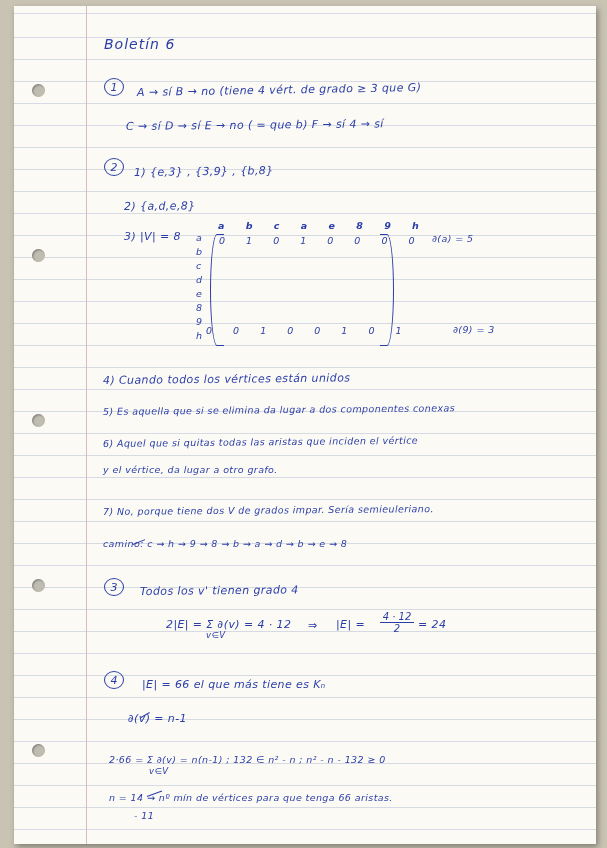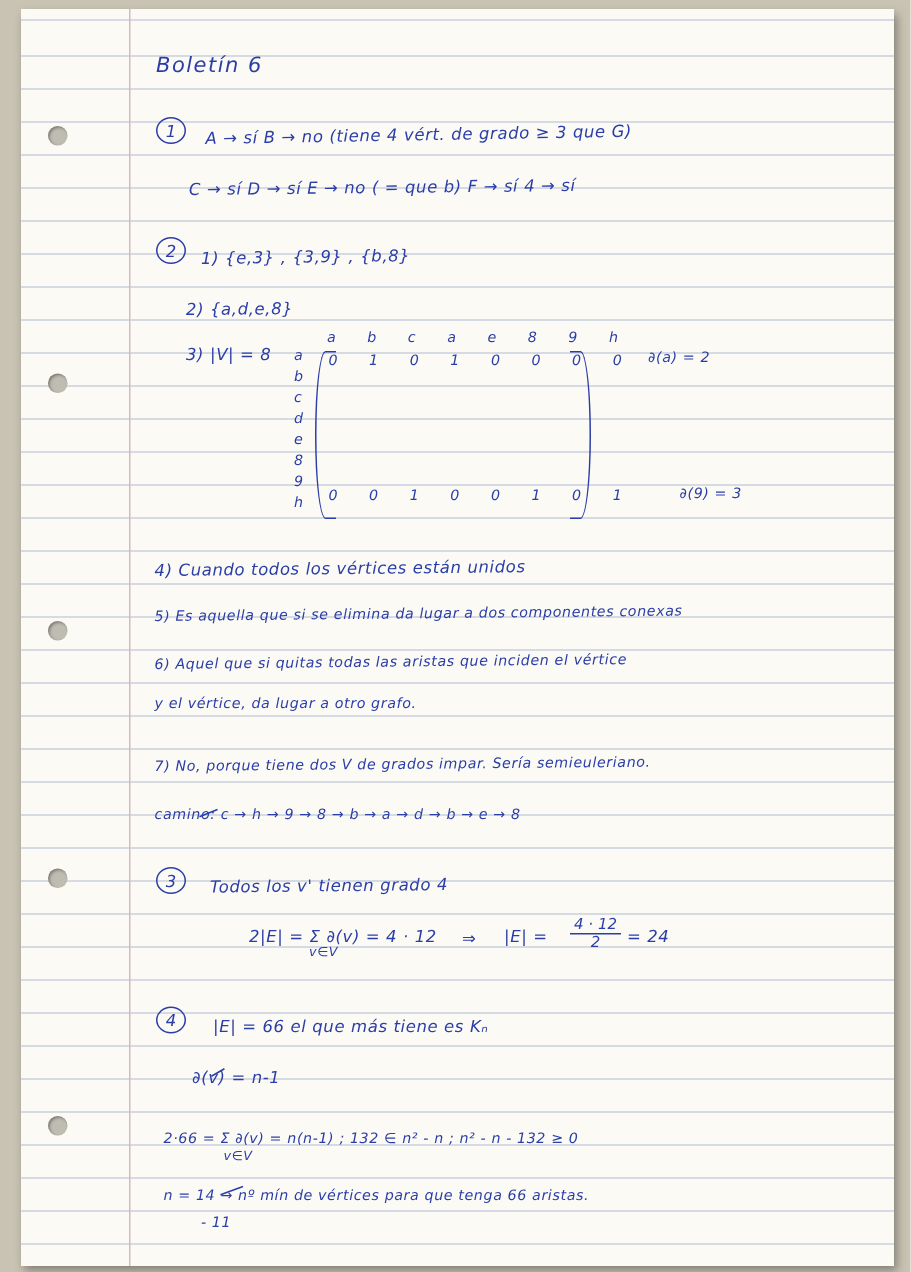--- a/index.html
+++ b/index.html
@@ -115,38 +115,38 @@
 
     <div class="circ" style="left:90px; top:72px;">1</div>
     <div class="hw" style="left:123px; top:80px; transform:rotate(-1deg);">A → sí      B → no (tiene 4 vért. de grado ≥ 3 que  G)</div>
     <div class="hw" style="left:112px; top:114px; transform:rotate(-0.6deg);">C → sí     D → sí     E → no ( = que b)    F → sí          4 → sí</div>
 
     <div class="circ" style="left:90px; top:152px;">2</div>
     <div class="hw" style="left:120px; top:160px; transform:rotate(-0.8deg);">1) {e,3} , {3,9} , {b,8}</div>
     <div class="hw" style="left:110px; top:194px; transform:rotate(-0.5deg);">2) {a,d,e,8}</div>
     <div class="hw" style="left:110px; top:224px;">3) |V| = 8</div>
 
-    <div class="hw sm" style="left:204px; top:214px; letter-spacing:9px;">a b c a e 8 9 h</div>
+    <div class="hw sm" style="left:204px; top:214px; letter-spacing:9px;font-weight:bold;">a b c a e 8 9 h</div>
 
     <div class="hw sm" style="left:182px; top:226px;">a</div>
     <div class="hw sm" style="left:182px; top:240px;">b</div>
     <div class="hw sm" style="left:182px; top:254px;">c</div>
     <div class="hw sm" style="left:182px; top:268px;">d</div>
     <div class="hw sm" style="left:182px; top:282px;">e</div>
     <div class="hw sm" style="left:182px; top:296px;">8</div>
     <div class="hw sm" style="left:182px; top:310px;">9</div>
     <div class="hw sm" style="left:182px; top:324px;">h</div>
 
     <div class="paren left" style="left:196px; top:228px; height:112px;"></div>
     <div class="paren right" style="left:366px; top:228px; height:112px;"></div>
 
     <div class="hw sm" style="left:205px; top:229px; letter-spacing:9px;">0 1 0 1 0 0 0 0</div>
-    <div class="hw sm" style="left:205px; top:319px; letter-spacing:9px;text-align:center;">0 0 1 0 0 1 0 1</div>
+    <div class="hw sm" style="left:192px; top:319px; letter-spacing:9px;text-align:center;">0 0 1 0 0 1 0 1</div>
 
-    <div class="hw sm" style="left:418px; top:227px;">∂(a) = 2</div>
+    <div class="hw sm" style="left:418px; top:227px;">∂(a) = 5</div>
     <div class="hw sm" style="left:414px; top:318px;margin-left:25px;">∂(9) = 3</div>
 
     <div class="hw" style="left:89px; top:368px; transform:rotate(-0.6deg);">4) Cuando todos los vértices están unidos</div>
     <div class="hw sm" style="left:89px; top:400px; transform:rotate(-0.6deg);">5) Es aquella que si se elimina da lugar a dos componentes conexas</div>
     <div class="hw sm" style="left:89px; top:432px; transform:rotate(-0.6deg);">6) Aquel que si quitas todas las aristas que inciden el vértice</div>
     <div class="hw sm" style="left:89px; top:458px;">y el vértice, da lugar a otro grafo.</div>
     <div class="hw sm" style="left:89px; top:500px; transform:rotate(-0.5deg);">7) No, porque tiene dos V de grados impar. Sería semieuleriano.</div>
     <div class="hw sm" style="left:89px; top:532px;">camino:  c → h → 9 → 8 → b → a → d → b → e → 8</div>
     <div class="strike" style="left:119px; top:538px; width:13px; transform:rotate(-22deg);"></div>
 

